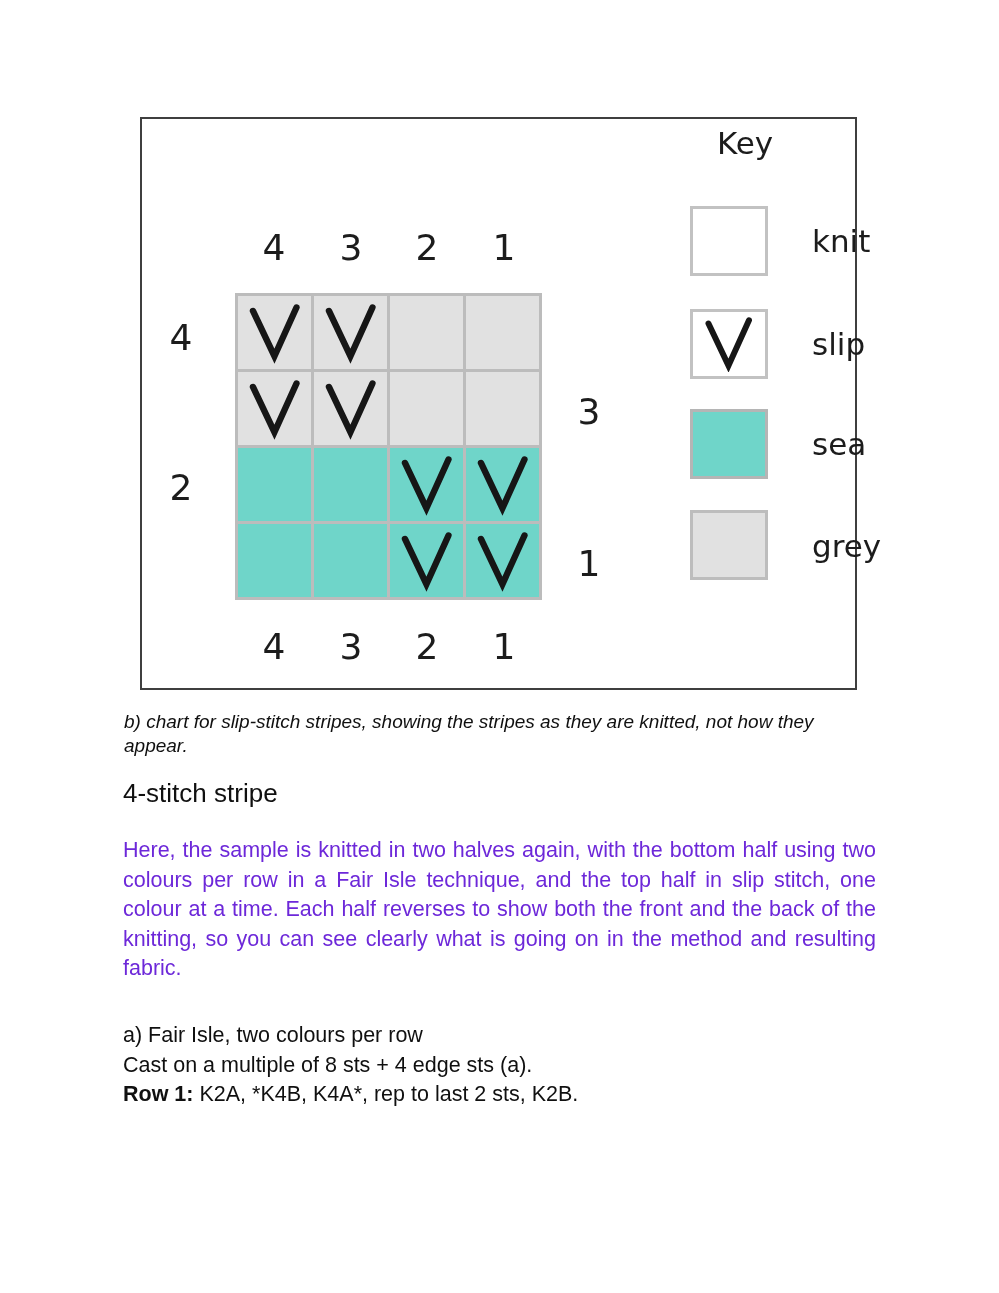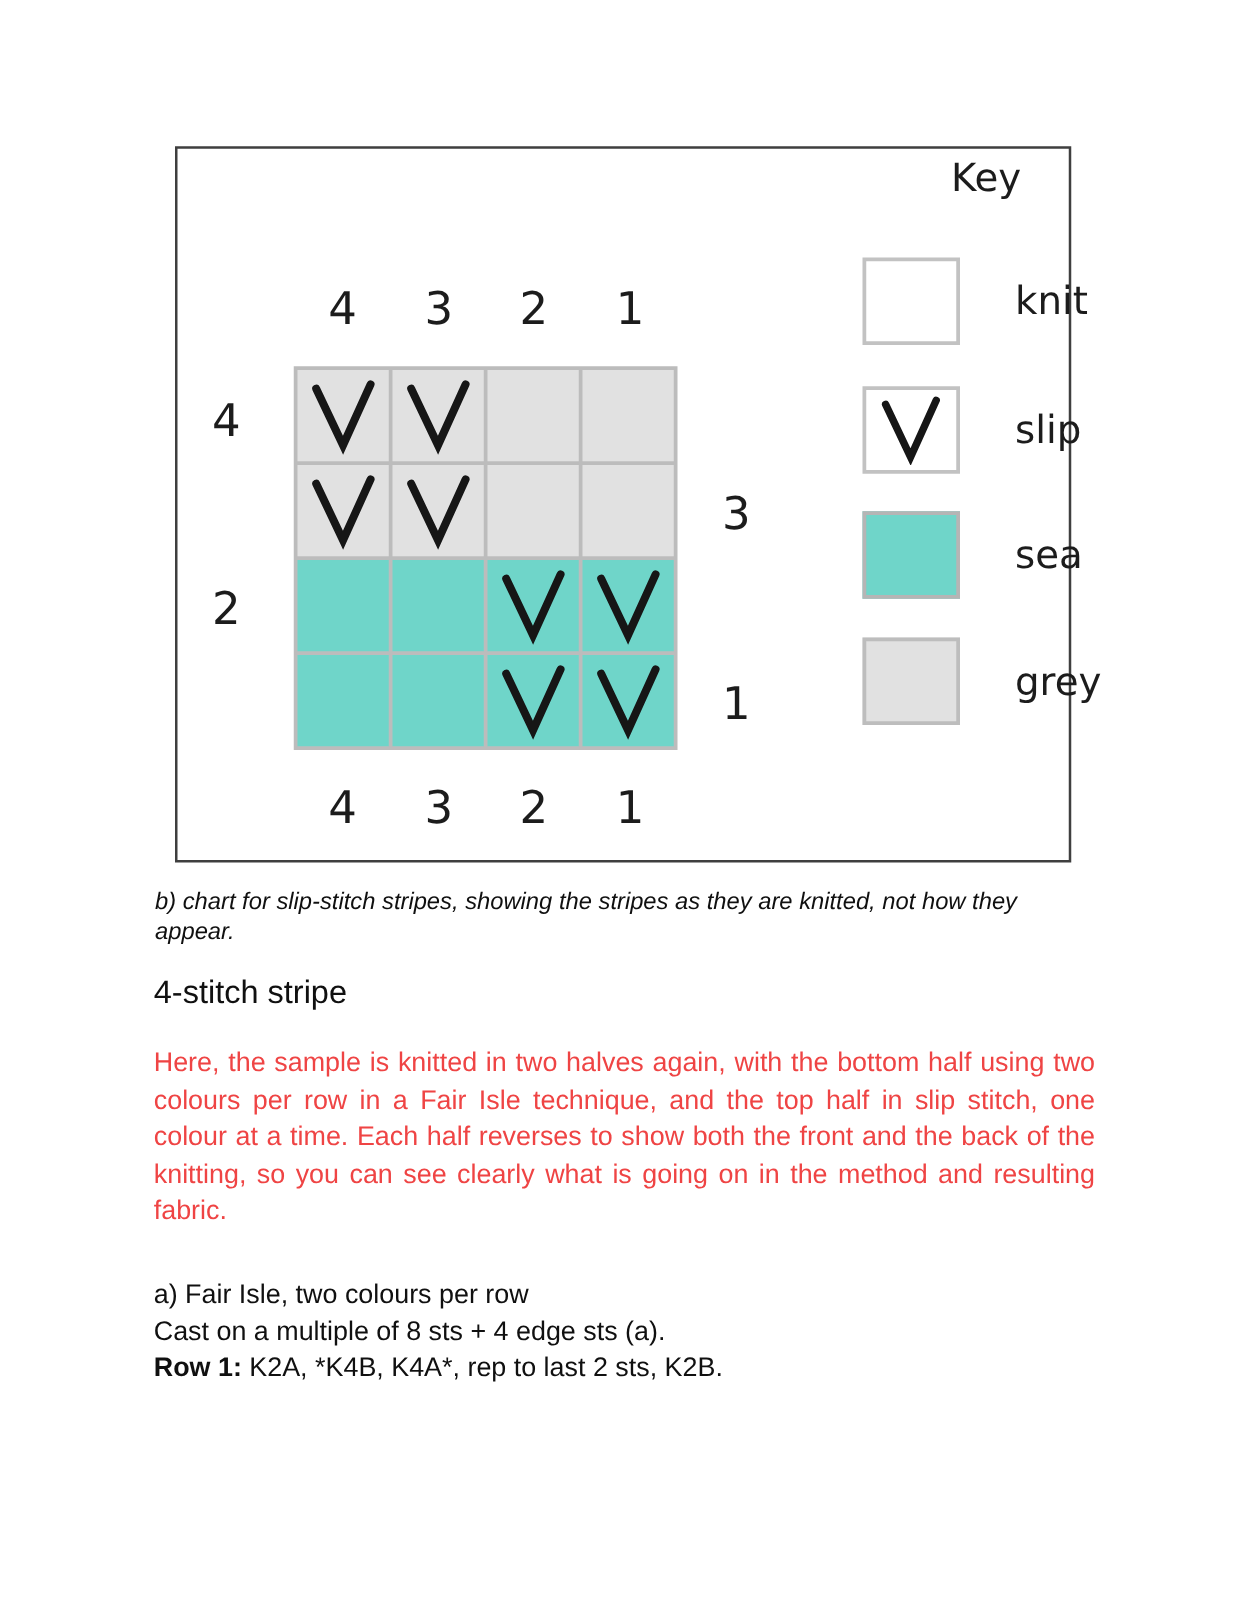--- a/index.html
+++ b/index.html
@@ -6,21 +6,21 @@
   body{
     width:999px;height:1293px;background:#ffffff;position:relative;
     font-family:"Liberation Sans",sans-serif;color:#111;overflow:hidden;
   }
   
   .figure-box{
     position:absolute;left:140px;top:117px;width:717px;height:573px;
     border:2px solid #3f3f3f;background:#fff;box-sizing:border-box;
   }
   .key-title{
-    position:absolute;left:575px;top:6px;width:100px;text-align:right;
+    position:absolute;left:575px;top:6px;width:100px;text-align:left;
     font-family:"DejaVu Sans",sans-serif;font-size:31px;color:#1c1c1c;
   }
   .chart-grid{
     position:absolute;left:93px;top:174px;width:307px;height:307px;
     background:#bcbcbc;display:grid;box-sizing:border-box;
     grid-template-columns:repeat(4,1fr);grid-template-rows:repeat(4,1fr);
     gap:3px;padding:3px;
   }
   .cell{display:flex;align-items:center;justify-content:center;}
   .cell svg{display:block;}
@@ -42,21 +42,21 @@
   .caption{
     position:absolute;left:124px;top:710px;width:745px;
     font-style:italic;font-size:19px;line-height:1.25;color:#101010;
   }
   .section-heading{
     position:absolute;left:123px;top:778px;
     font-size:26px;font-weight:400;color:#101010;
   }
   .body-par{
     position:absolute;left:123px;top:836px;width:753px;
-    font-size:21.5px;line-height:29.5px;color:#ef4444;
+    font-size:21.5px;line-height:29.5px;color:#6d28d9;
     text-align:justify;text-align-last:left;
   }
   .instructions{
     position:absolute;left:123px;top:1021px;width:753px;
     font-size:21.5px;line-height:29.5px;color:#101010;
   }
   .instructions .ital{}
   .instructions .bold{font-weight:bold;}
 </style>
 </head>

